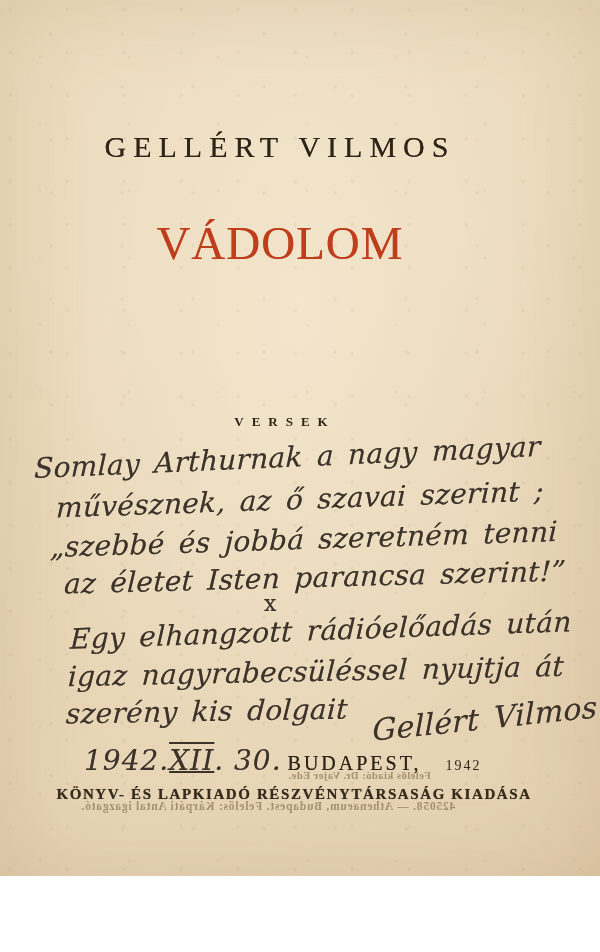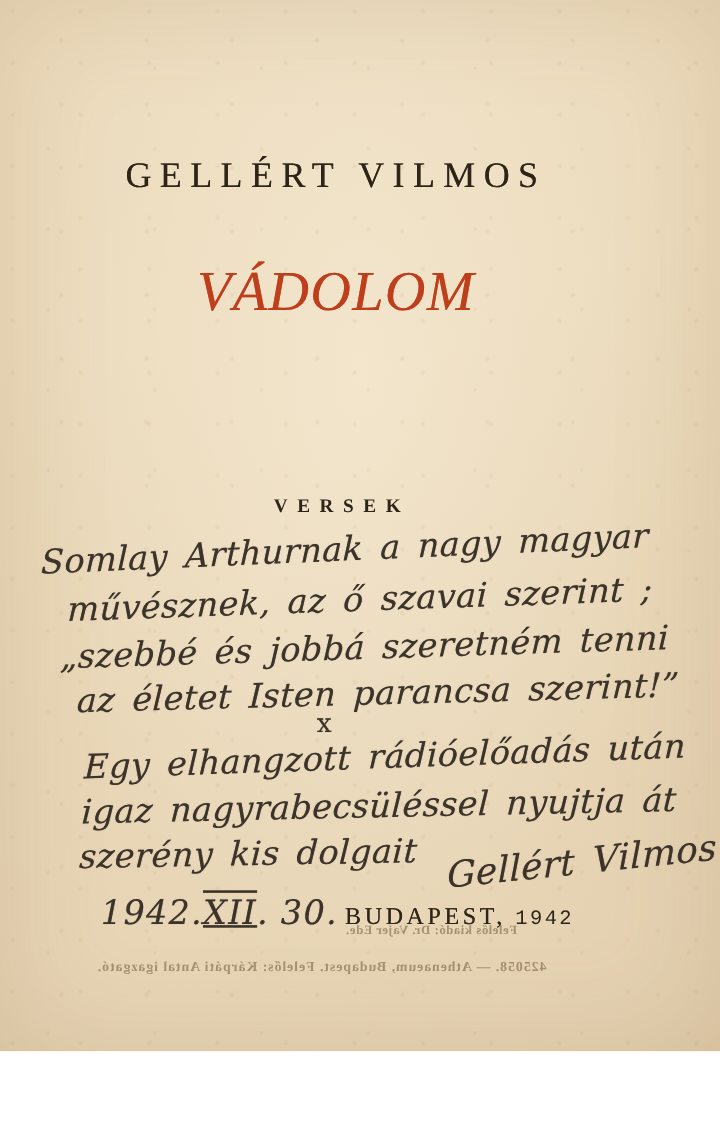--- a/index.html
+++ b/index.html
@@ -19,27 +19,27 @@
       radial-gradient(ellipse at 0% 100%, rgba(170,135,85,0.10), rgba(170,135,85,0) 50%);
     background-size:57px 43px, 71px 53px, 89px 67px, 100% 100%, 100% 100%, 100% 100%;
     box-shadow:inset 0 0 90px rgba(140,105,60,0.18);
   }
   .cshift{position:absolute;left:0;right:40px;text-align:center;}
   .author{
     top:130px;
     font-size:30px;letter-spacing:7px;color:#2e2518;
     text-shadow:0 0 .5px rgba(46,37,24,.8);
   }
-  .title{font-style:italic;color:#bf3e1b;letter-spacing:1px;
+  .title{color:#bf3e1b;letter-spacing:1px;
     text-shadow:0 0 .5px rgba(191,62,27,.7);}
   .title-1{top:216px;font-size:47px;}
   .title-2{top:279px;font-size:47px;right:28px;}
   .genre{
     top:414px;right:30px;
-    font-size:16px;font-weight:bold;letter-spacing:8px;color:#2e2518;
+    font-size:13px;font-weight:bold;letter-spacing:8px;color:#2e2518;
   }
   .hand{
     position:absolute;
     font-family:"DejaVu Serif", serif;font-style:italic;
     color:#3c332a;font-size:28px;letter-spacing:.3px;word-spacing:5px;
     white-space:nowrap;
     text-shadow:0 0 .6px rgba(60,51,42,.55);
   }
   .sep{font-size:22px;font-style:normal;}
   .signature{font-size:30px;}
@@ -47,21 +47,21 @@
   .hand-inline{
     font-family:"DejaVu Serif", serif;font-style:italic;
     color:#3c332a;font-size:28px;letter-spacing:1px;
     text-shadow:0 0 .6px rgba(60,51,42,.55);
   }
   .rn{text-decoration:underline overline;text-decoration-thickness:2px;}
   .city{
     font-size:20px;letter-spacing:3px;color:#2e2518;margin-left:6px;
     text-shadow:0 0 .5px rgba(46,37,24,.8);
   }
-  .year{font-size:17px;letter-spacing:2px;color:#2e2518;margin-left:8px;font-family:Liberation Mono, monospace;}
+  .year{font-size:14px;letter-spacing:2px;color:#2e2518;margin-left:24px;}
   .publisher{
     top:786px;right:12px;
     font-size:15px;font-weight:bold;letter-spacing:1.6px;color:#362b1c;
     text-shadow:0 0 .7px rgba(54,43,28,.75);
   }
   .bleed{
     position:absolute;transform:scaleX(-1);
     color:rgba(125,103,70,0.62);font-weight:bold;white-space:nowrap;
     filter:blur(.4px);
   }
@@ -91,16 +91,17 @@
   <div class="hand" style="top:695px;left:66px;transform:rotate(-1deg) skewX(-4deg);">szerény kis dolgait</div>
 
   <div class="hand signature" style="top:701px;left:372px;transform:rotate(-6deg) skewX(-6deg);">Gellért Vilmos</div>
 
   <div class="date-city">
     <span class="hand-inline">1942.</span><span class="hand-inline rn">XII</span><span class="hand-inline">. 30.</span><span class="city">BUDAPEST,</span><span class="year">1942</span>
   </div>
 
   <div class="bleed bleed-1">Felelős kiadó: Dr. Vajer Ede.</div>
 
+  <div class="cshift publisher">KÖNYV- ÉS LAPKIADÓ RÉSZVÉNYTÁRSASÁG KIADÁSA</div>
 
   <div class="bleed bleed-2">425058. — Athenaeum, Budapest. Felelős: Kárpáti Antal igazgató.</div>
 
 </div>
 
 </body></html>

